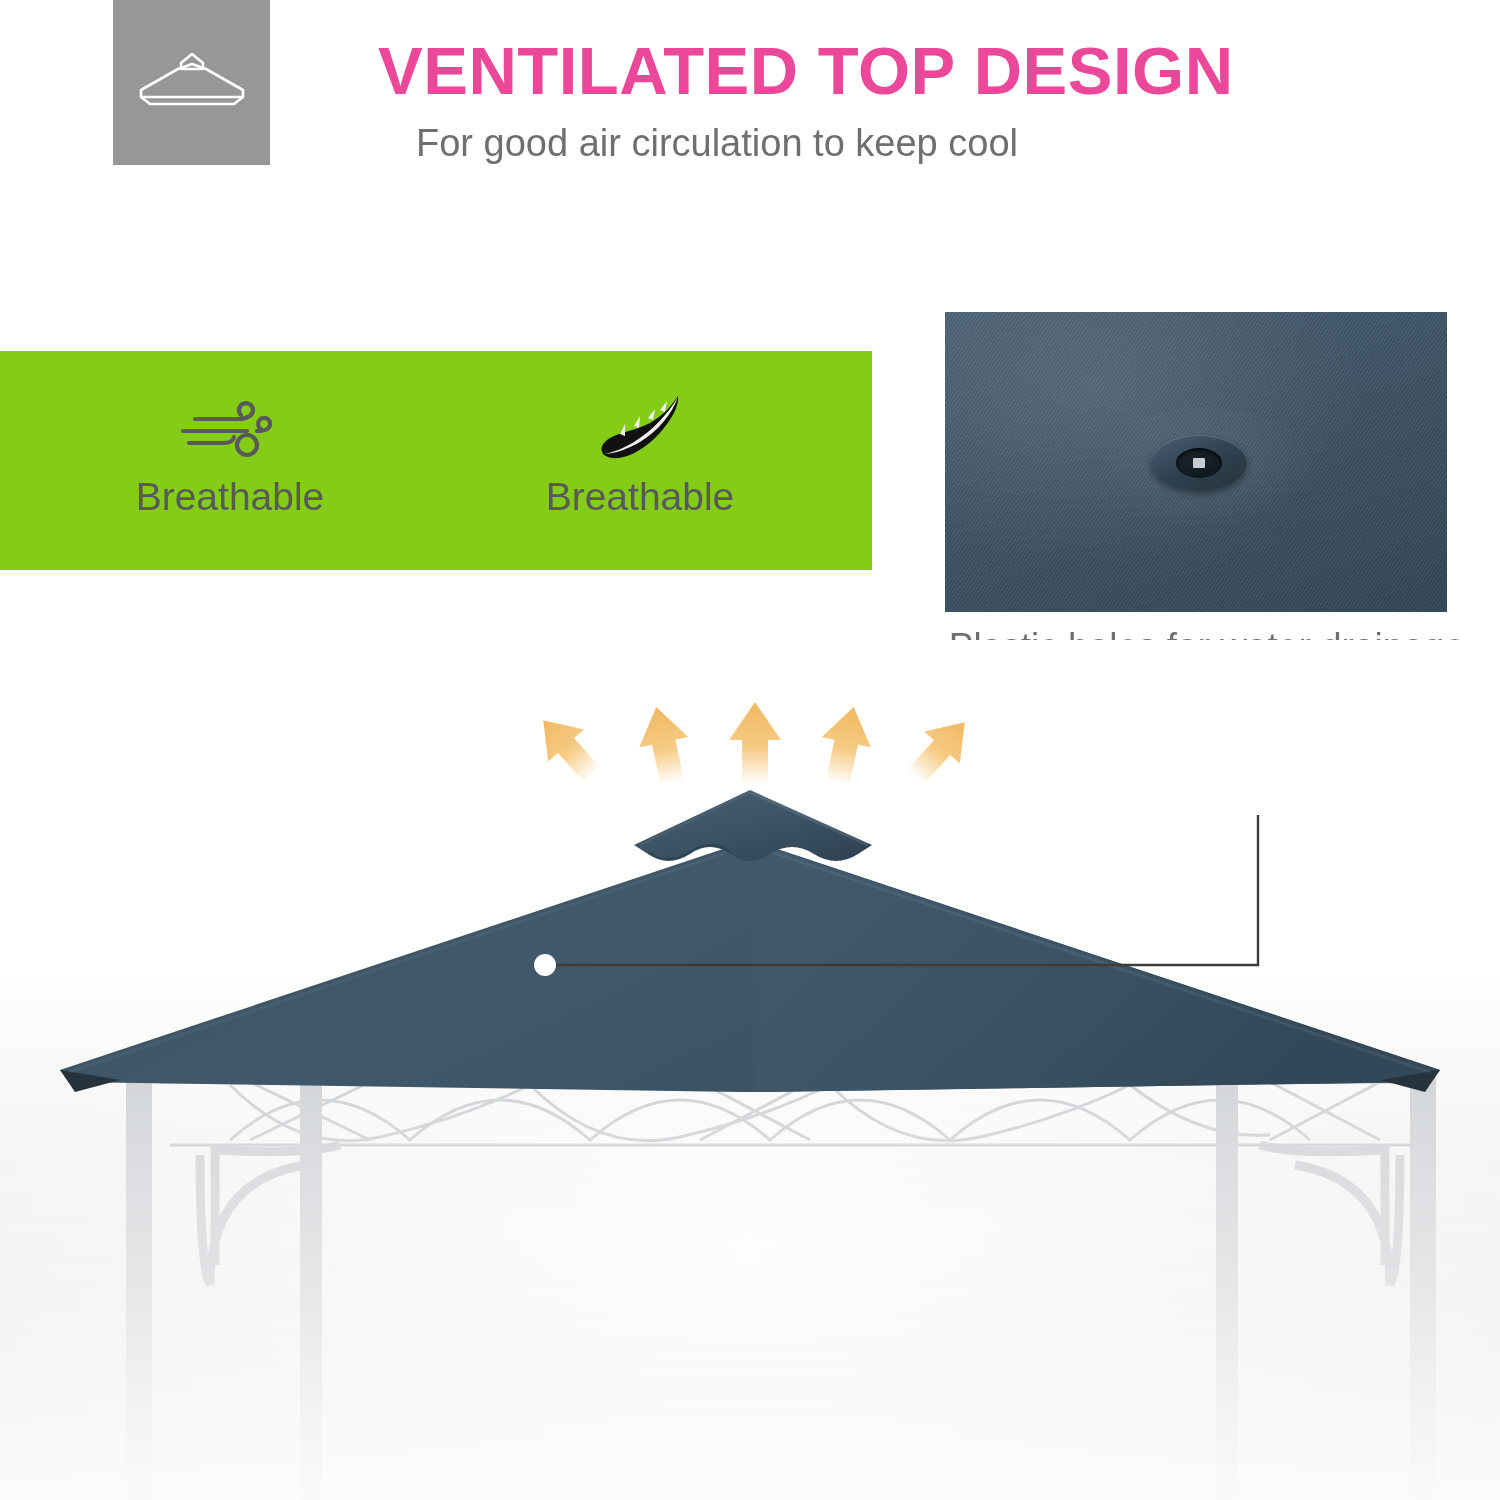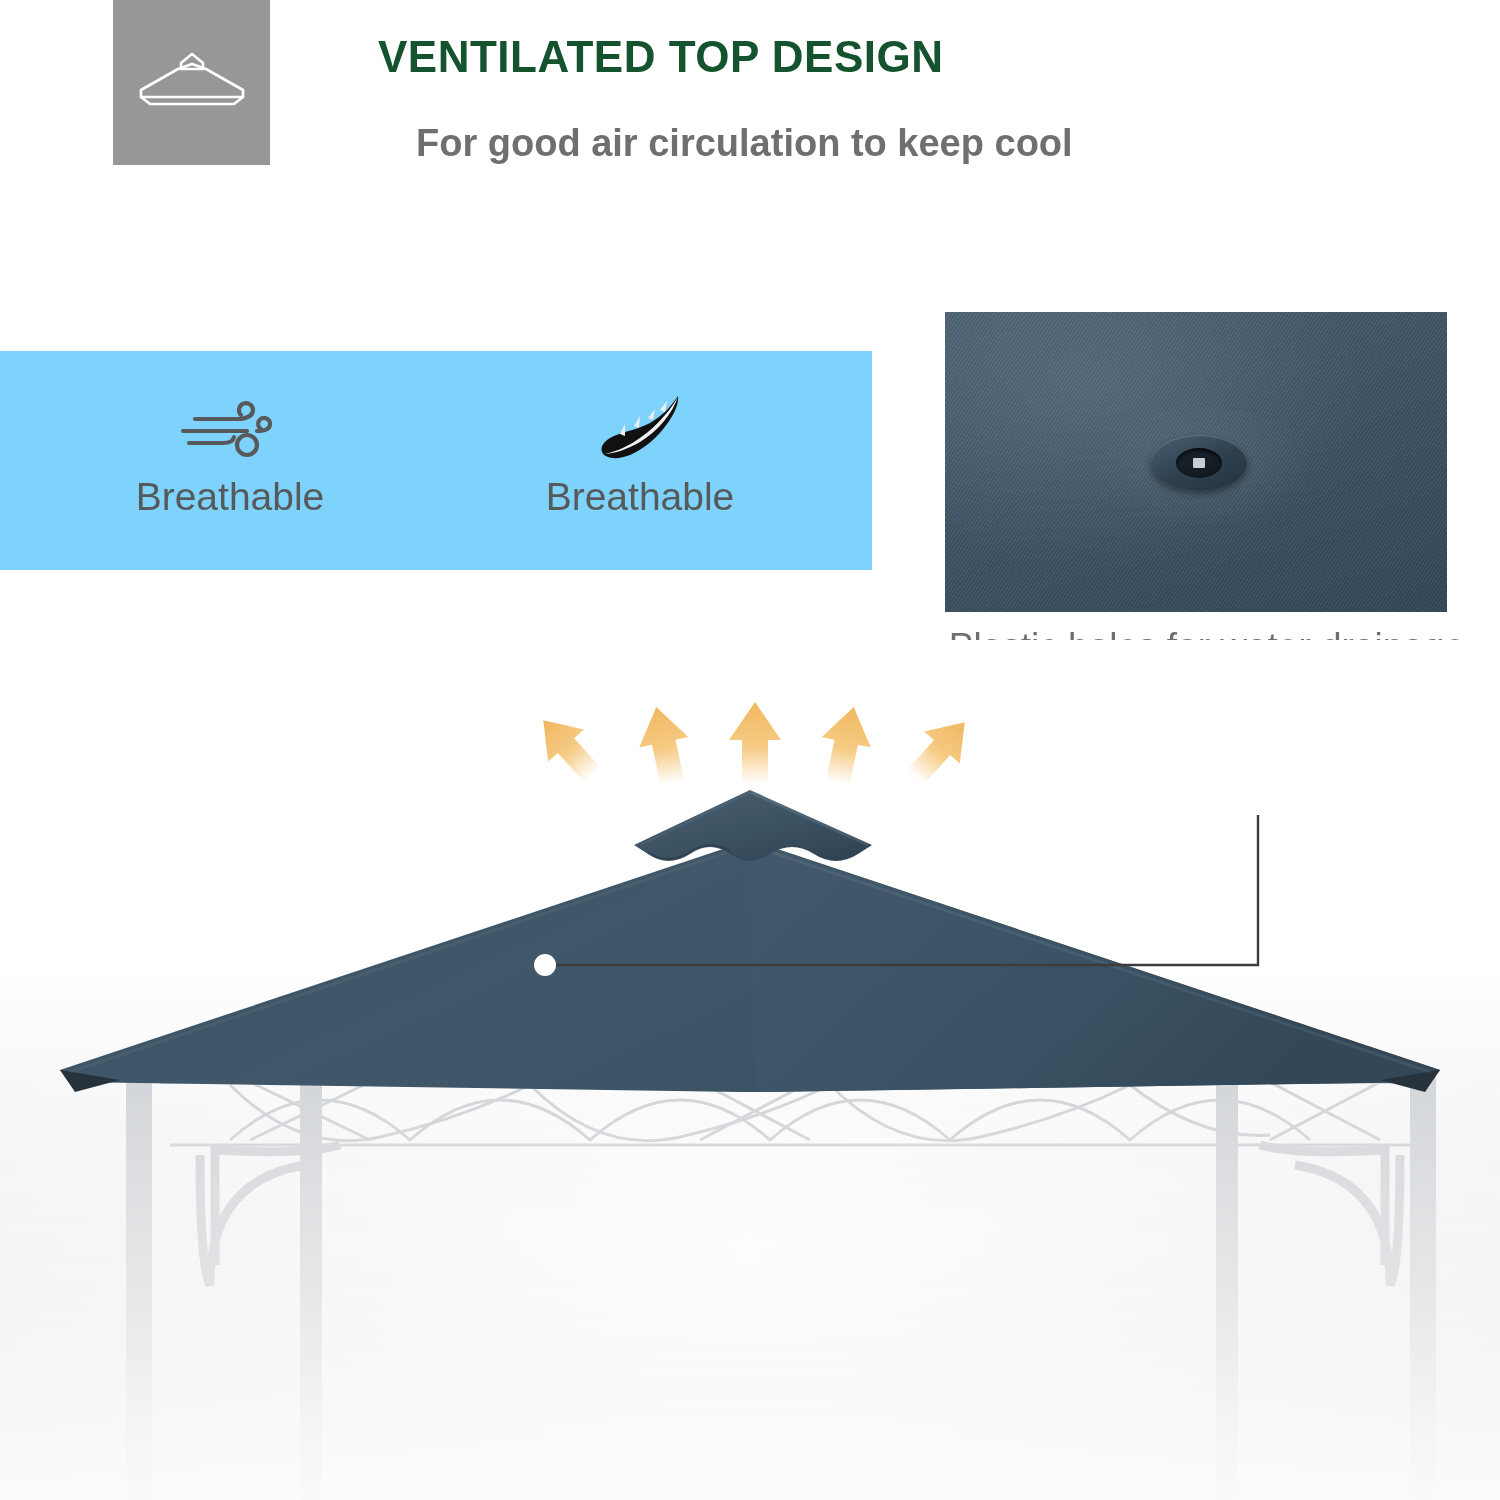--- a/index.html
+++ b/index.html
@@ -55,41 +55,41 @@
     position: absolute;
     left: 113px; top: 0;
     width: 157px; height: 165px;
     background: #979797;
   }
   .hdr-iconbox svg { position:absolute; left:18px; top:50px; }
 
   .hdr-title {
     position: absolute;
     left: 378px; top: 32px;
-    font-size: 44px;
+    font-size: 67px;
     font-weight: 700;
     letter-spacing: 0.5px;
-    color: #14532d;
+    color: #ec4899;
     white-space: nowrap;
   }
   .hdr-sub {
     position: absolute;
     left: 416px; top: 122px;
     font-size: 38px;
-    font-weight: 700;
+    font-weight: 400;
     color: #6e6f71;
     white-space: nowrap;
   }
 
   
   .feat-panel {
     position: absolute;
     left: 0; top: 351px;
     width: 872px; height: 219px;
-    background: #7dd3fc;
+    background: #84cc16;
   }
   .feat {
     position: absolute;
     top: 38px;
     width: 330px;
     text-align: center;
   }
   .feat-a { left: 65px; }
   .feat-b { left: 475px; }
   .feat-ico {

